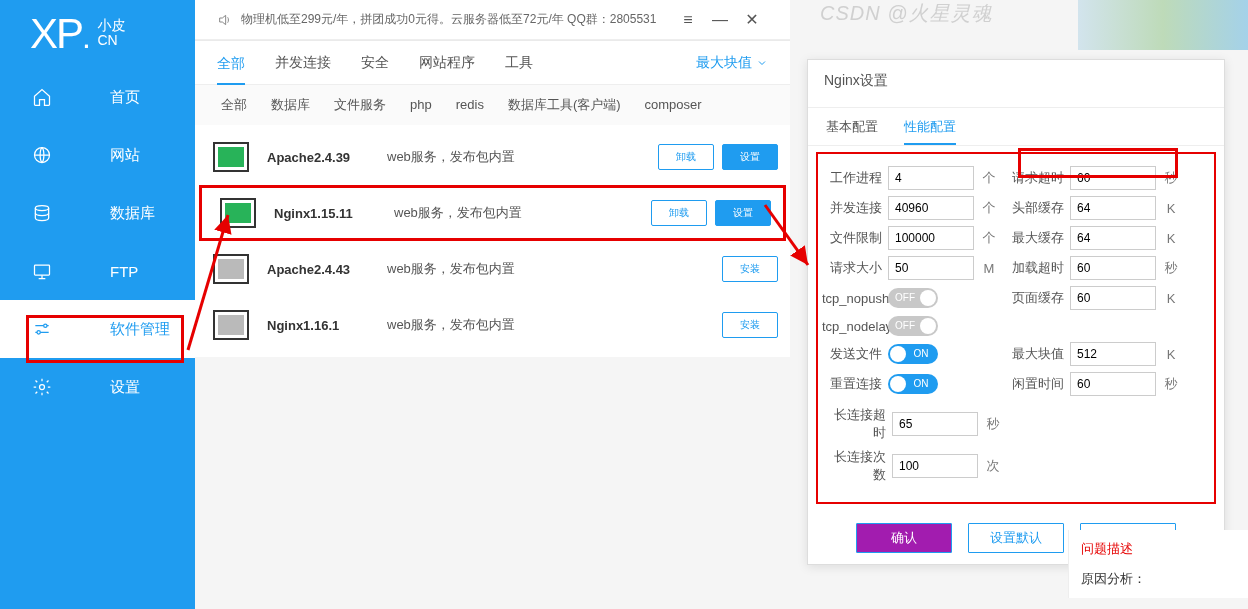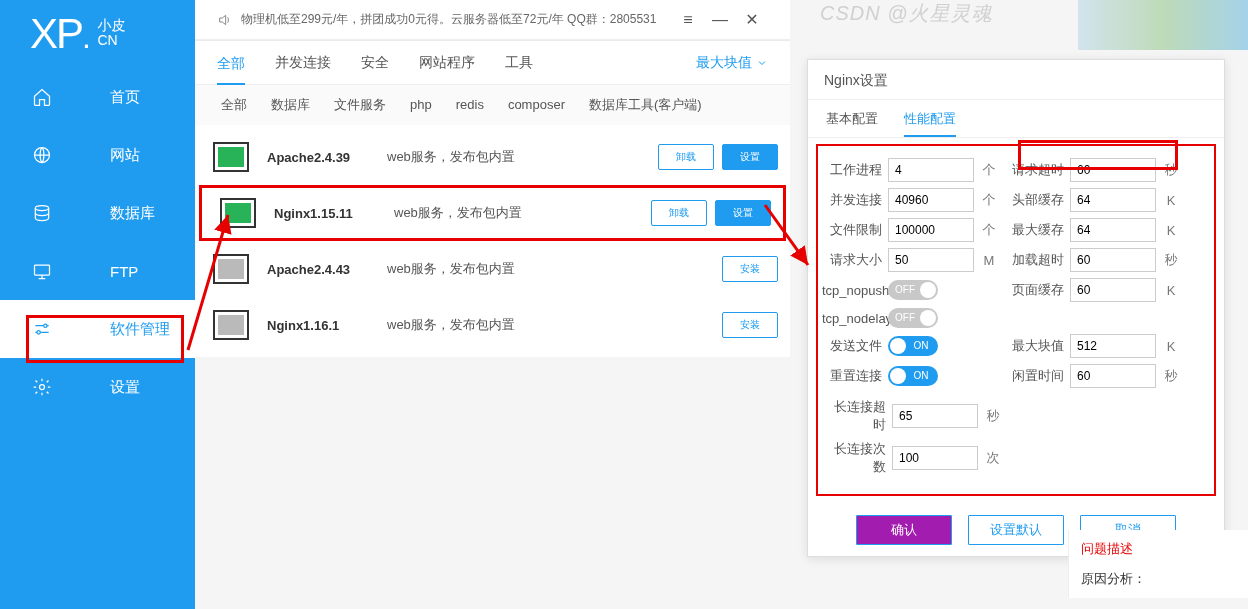--- a/index.html
+++ b/index.html
@@ -41,21 +41,21 @@
 .pkg-ico::after { content: ""; position: absolute; left: 3px; top: 3px; right: 3px; bottom: 3px; background: #28b359; }
 .pkg-row.gray .pkg-ico::after { background: #bababa; }
 .pkg-name { width: 120px; font-weight: 600; font-size: 13px; color: #333; }
 .pkg-desc { flex: 1; font-size: 13px; color: #555; }
 .pkg-btns { display: flex; gap: 8px; }
 .btn { min-width: 56px; height: 26px; font-size: 10px; border: 1px solid #1f9cf0; background: #fff; color: #1f9cf0; border-radius: 2px; cursor: pointer; }
 .btn.primary { background: #1f9cf0; color: #fff; }
 
 
 .dialog { position: absolute; left: 807px; top: 59px; width: 418px; background: #fff; border: 1px solid #ddd; box-shadow: 0 2px 10px rgba(0,0,0,.1); }
-.dlg-title { height: 40px; line-height: 40px; padding: 0 16px; font-size: 14px; color: #555; border-bottom: 1px solid #eee; }
+.dlg-title { height: 48px; line-height: 40px; padding: 0 16px; font-size: 14px; color: #555; border-bottom: 1px solid #eee; }
 .dlg-tabs { display: flex; height: 38px; padding: 0 18px; border-bottom: 1px solid #eee; font-size: 13px; }
 .dlg-tab { margin-right: 26px; line-height: 38px; cursor: pointer; color: #555; }
 .dlg-tab.active { color: #1f9cf0; border-bottom: 2px solid #1f9cf0; }
 .dlg-body { border: 2px solid #e60000; margin: 6px 8px 8px 8px; padding: 12px 6px 18px 4px; }
 .form-grid { display: grid; grid-template-columns: 60px 86px 18px 60px 86px 18px; row-gap: 6px; column-gap: 6px; align-items: center; font-size: 13px; color: #555; }
 .form-grid label { text-align: right; }
 .form-grid input[type=text] { width: 86px; height: 24px; border: 1px solid #ccc; padding: 0 6px; font-size: 12px; }
 .unit { text-align: center; color: #777; }
 .toggle { width: 50px; height: 20px; border-radius: 10px; position: relative; display: inline-block; font-size: 10px; line-height: 20px; color: #fff; text-align: center; }
 .toggle.off { background: #c8c8c8; padding-right: 16px; }
@@ -170,22 +170,22 @@
           <path d="M6 9l6 6 6-6"></path>
         </svg>
       </span>
   </div>
   <div class="subtabs-row">
     <span class="subtab">全部</span>
     <span class="subtab">数据库</span>
     <span class="subtab">文件服务</span>
     <span class="subtab">php</span>
     <span class="subtab">redis</span>
+    <span class="subtab">数据库工具(客户端)</span>
     <span class="subtab">composer</span>
-    <span class="subtab">数据库工具(客户端)</span>
   </div>
   <div class="pkg-list">
     <div class="pkg-row">
       <span class="pkg-ico"></span>
       <span class="pkg-name">Apache2.4.39</span>
       <span class="pkg-desc">web服务，发布包内置</span>
       <span class="pkg-btns">
         <button class="btn">卸载</button>
         <button class="btn primary">设置</button>
       </span>

